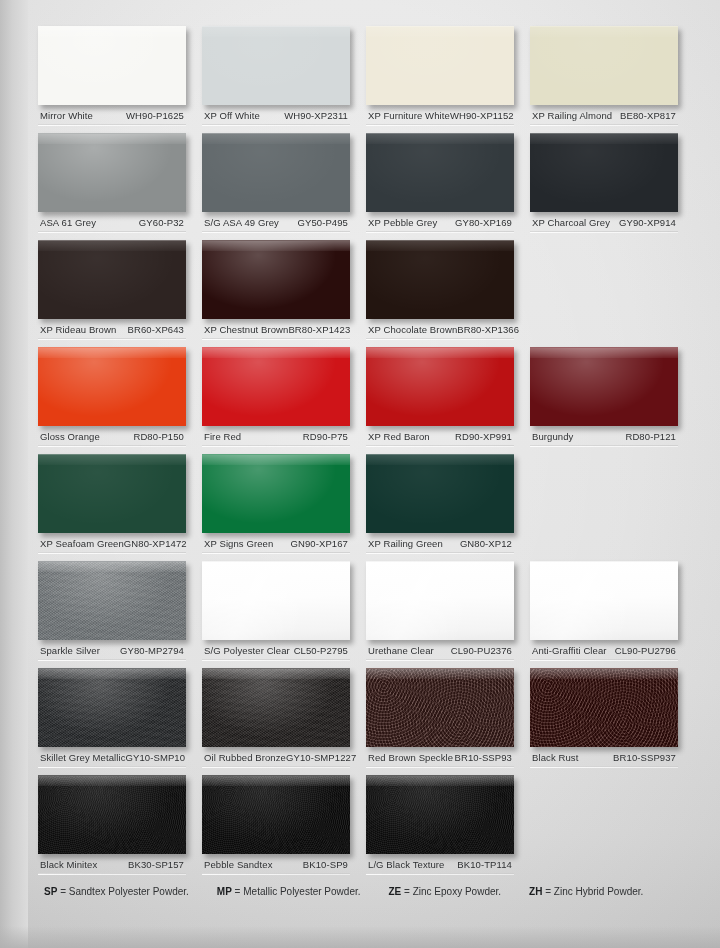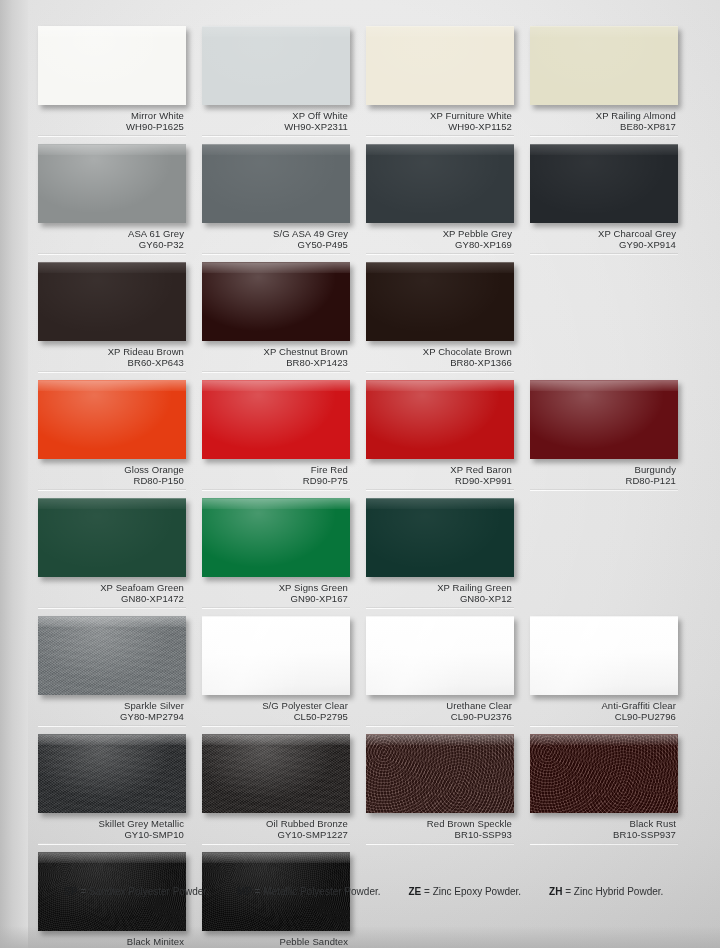--- a/index.html
+++ b/index.html
@@ -122,48 +122,46 @@
   .fin-clear {
     background-image: linear-gradient(178deg, #ffffff 0%, #fdfdfd 46%, #f4f4f4 86%, #ededed 100%) !important;
   }
   .fin-clear .glow {
     background: linear-gradient(115deg, rgba(255,255,255,0.0) 0%, rgba(255,255,255,0.55) 36%, rgba(255,255,255,0.0) 70%);
   }
 
   .caption {
     display: flex;
     justify-content: space-between;
-    align-items: flex-end;
+    align-items: center;
     padding: 6px 2px 0 2px;
     font-size: 9.5px;
     color: #2f3133;
     letter-spacing: 0.1px;
     white-space: nowrap;
-    flex-direction: column;
   }
   .cap-name { }
   .cap-code { }
   .rule {
     height: 1px;
     background: linear-gradient(90deg, rgba(255,255,255,0.9), rgba(255,255,255,0.55));
     border-top: 1px solid rgba(150,150,150,0.35);
     margin-top: 3px;
   }
 
   .legend {
     position: absolute;
     left: 44px;
     top: 886px;
     width: 640px;
     display: flex;
     gap: 28px;
     font-size: 10px;
     color: #2f3133;
     white-space: nowrap;
-    margin-left: 20px;
   }
   .legend-item b {
     font-weight: bold;
     color: #1b1d1f;
   }
   .legend-eq { color: #3a3c3e; }
 </style>
 </head>
 <body>
 
@@ -541,20 +539,33 @@
       <div class="cell">
         <div class="chip-wrap">
           <div class="chip fin-texture" style="background: rgb(10, 10, 10);">
             <div class="glow"></div>
             <div class="sheen"></div>
           </div>
         </div>
         <div class="caption">
           <span class="cap-name">Pebble Sandtex</span>
           <span class="cap-code">BK10-SP9</span>
+        </div>
+        <div class="rule"></div>
+      </div>
+      <div class="cell">
+        <div class="chip-wrap">
+          <div class="chip fin-texture" style="background: rgb(11, 11, 11);">
+            <div class="glow"></div>
+            <div class="sheen"></div>
+          </div>
+        </div>
+        <div class="caption">
+          <span class="cap-name">L/G Black Texture</span>
+          <span class="cap-code">BK10-TP114</span>
         </div>
         <div class="rule"></div>
       </div>
     </div>
   </div>
 
 <div class="legend" id="legend">
     <span class="legend-item"><b>SP</b> <span class="legend-eq">=</span> <span>Sandtex Polyester Powder.</span></span>
     <span class="legend-item"><b>MP</b> <span class="legend-eq">=</span> <span>Metallic Polyester Powder.</span></span>
     <span class="legend-item"><b>ZE</b> <span class="legend-eq">=</span> <span>Zinc Epoxy Powder.</span></span>

